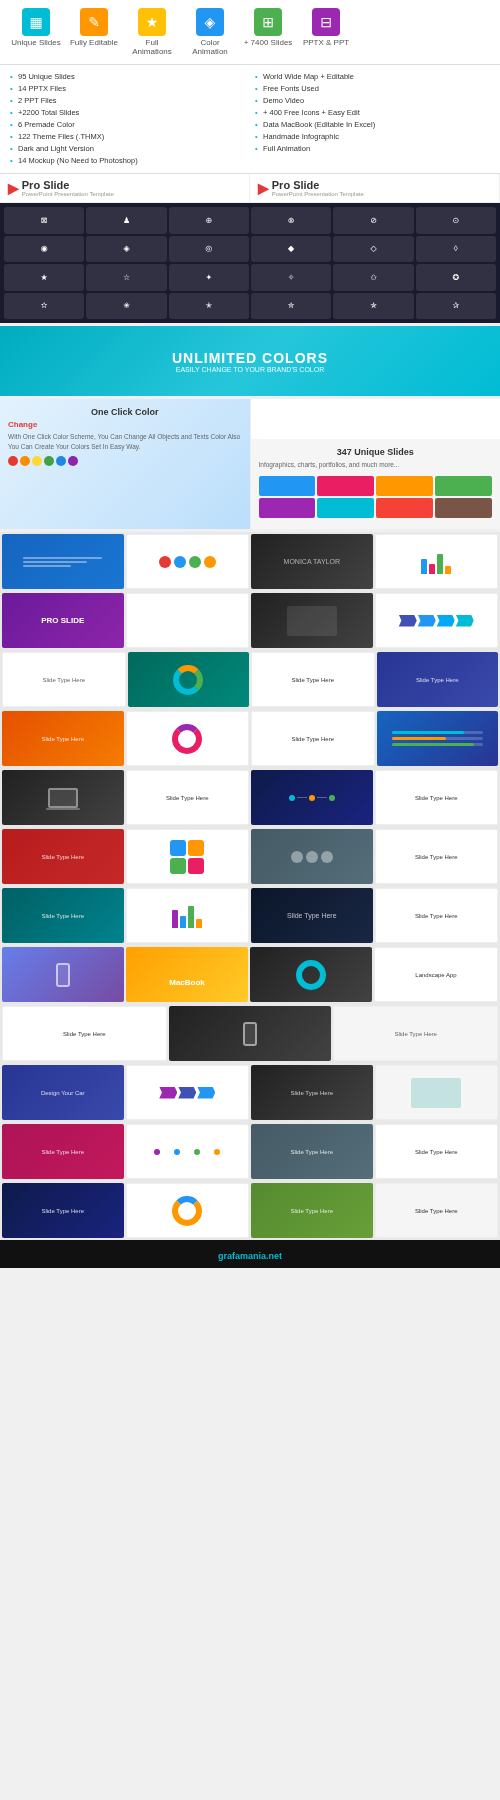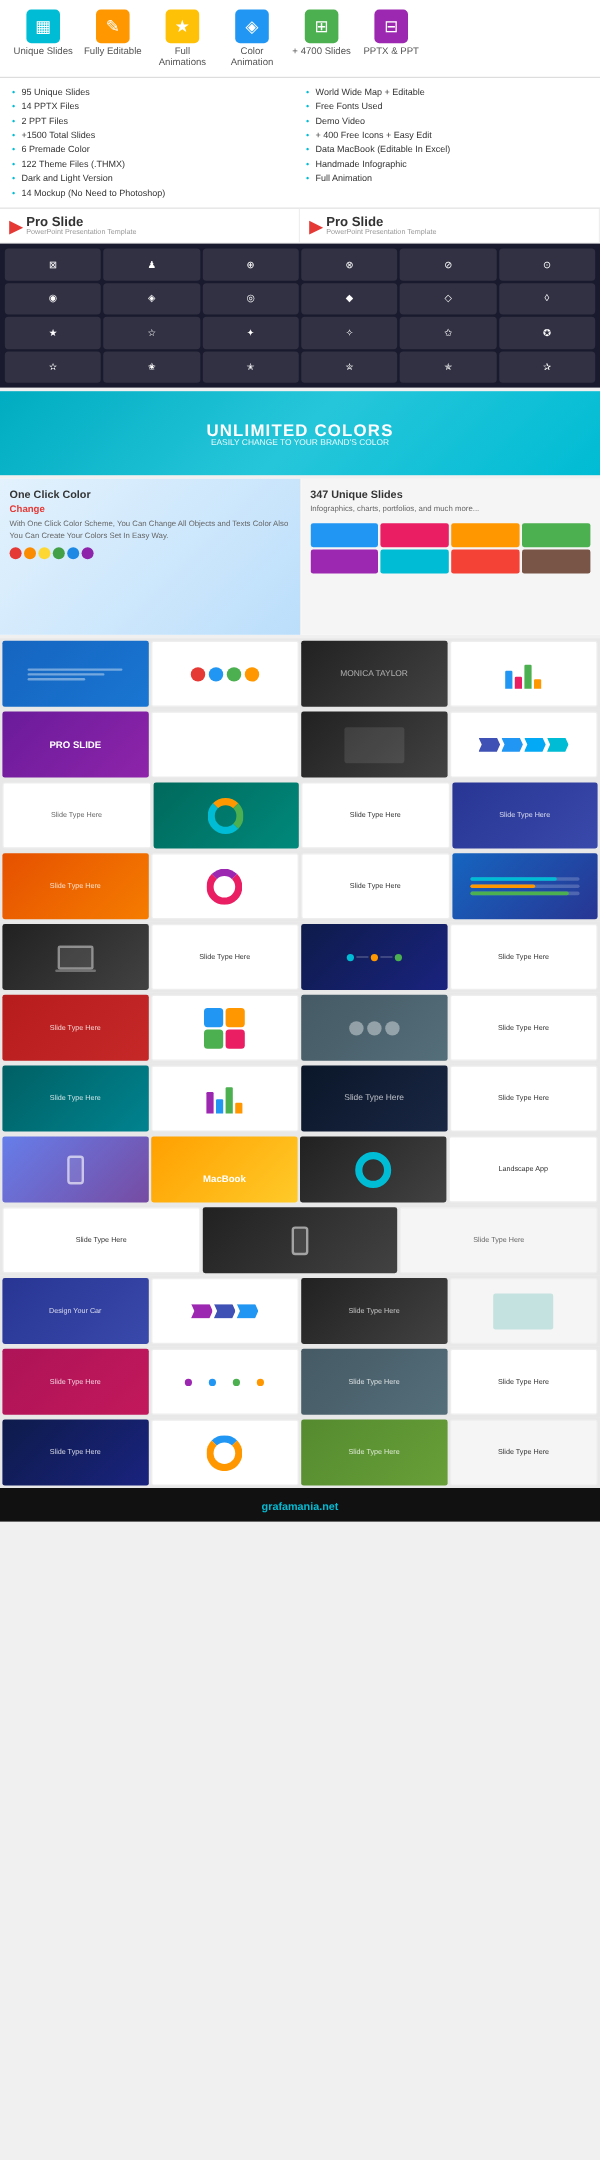--- a/index.html
+++ b/index.html
@@ -171,26 +171,27 @@
     
     .two-col-features {
       display: flex;
       height: 130px;
     }
     .feat-col {
       flex: 1;
       padding: 8px;
       border-right: 1px solid #eee;
     }
-    .feat-col:last-child { border-right: none; }
+    .feat-col:last-child { border-right: none; margin-top: 40px; }
     .feat-col-title {
       font-size: 9px;
       font-weight: bold;
       color: #333;
       margin-bottom: 3px;
+      text-align: center;
     }
     .feat-col-subtitle {
       font-size: 8px;
       font-weight: bold;
       color: #e53935;
       margin-bottom: 3px;
     }
     .feat-col-text {
       font-size: 6.5px;
       color: #666;
@@ -426,35 +427,35 @@
   <div class="feature-item">
     <div class="feature-icon fi-yellow">★</div>
     <span>Full Animations</span>
   </div>
   <div class="feature-item">
     <div class="feature-icon fi-blue">◈</div>
     <span>Color Animation</span>
   </div>
   <div class="feature-item">
     <div class="feature-icon fi-green">⊞</div>
-    <span>+ 4700 Slides</span>
+    <span>+ 7400 Slides</span>
   </div>
   <div class="feature-item">
     <div class="feature-icon fi-purple">⊟</div>
     <span>PPTX &amp; PPT</span>
   </div>
 </div>
 
 <div class="bullets-section">
   <div class="bullets-col">
     <ul>
       <li>95 Unique Slides</li>
       <li>14 PPTX Files</li>
       <li>2 PPT Files</li>
-      <li>+1500 Total Slides</li>
+      <li>+2200 Total Slides</li>
       <li>6 Premade Color</li>
       <li>122 Theme Files (.THMX)</li>
       <li>Dark and Light Version</li>
       <li>14 Mockup (No Need to Photoshop)</li>
     </ul>
   </div>
   <div class="bullets-col">
     <ul>
       <li>World Wide Map + Editable</li>
       <li>Free Fonts Used</li>

